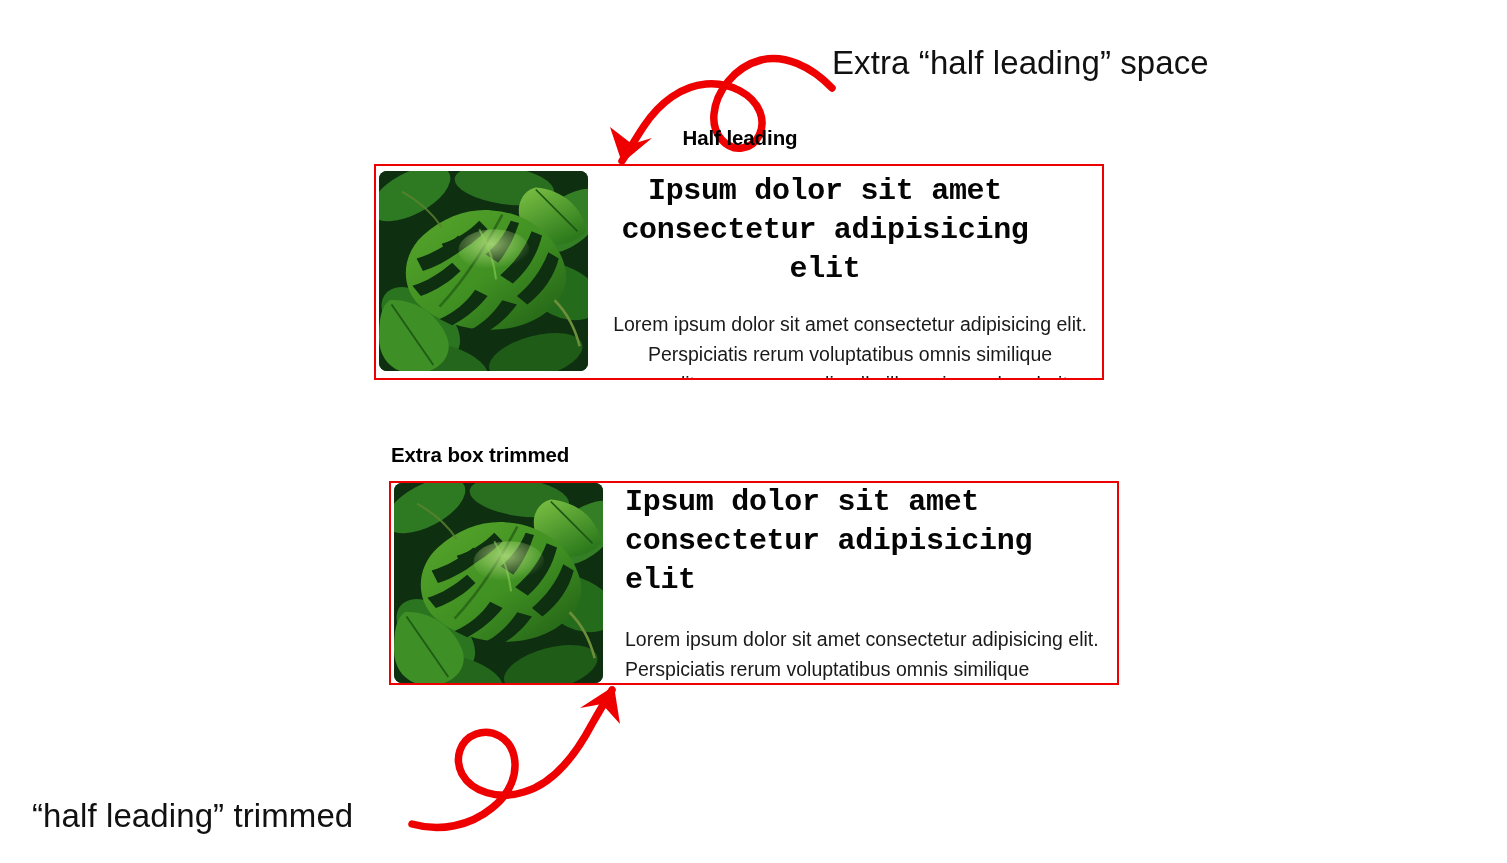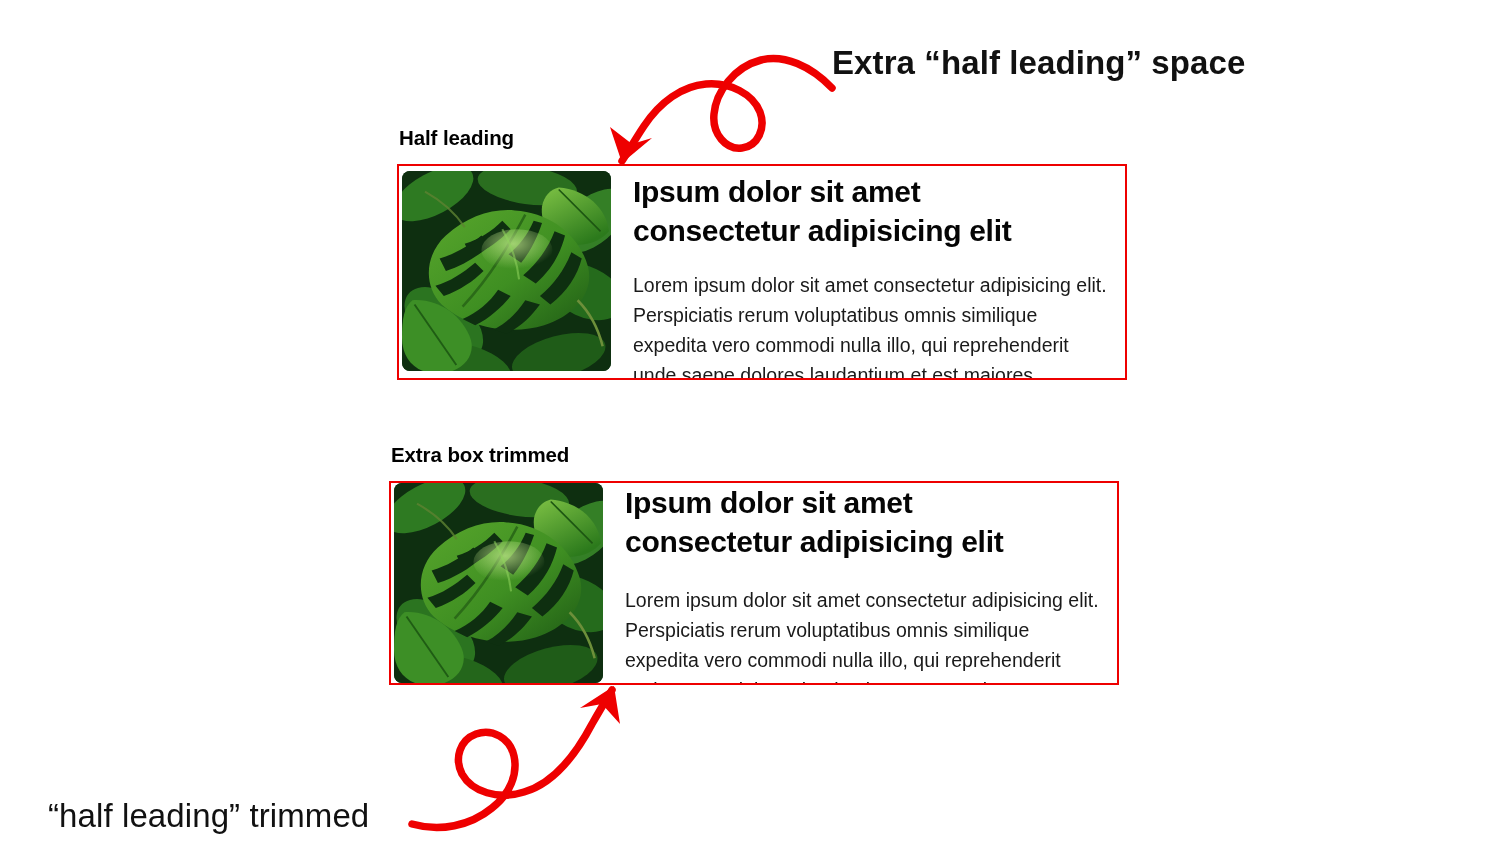--- a/index.html
+++ b/index.html
@@ -20,35 +20,35 @@
   .annotation-text {
     position: absolute;
     font-family: "Liberation Sans", sans-serif;
     font-weight: 400;
     font-size: 33px;
     line-height: 1.2;
     color: #111111;
     white-space: nowrap;
     letter-spacing: 0.1px;
   }
-  #annotation-top { left: 832px; top: 43px; font-weight: bold; }
-  #annotation-bottom { left: 48px; top: 796px; }
+  #annotation-top { left: 832px; top: 43px; }
+  #annotation-bottom { left: 32px; top: 796px; }
 
   
   .arrow-svg {
     position: absolute;
     overflow: visible;
     pointer-events: none;
   }
   #arrow-top-svg { left: 586px; top: 26px; }
   #arrow-bottom-svg { left: 406px; top: 676px; }
 
   
   .demo-block { position: absolute; }
-  #demo-half-leading { left: 397px; top: 126px; }
+  #demo-half-leading { left: 374px; top: 126px; text-align: center; }
   #demo-trimmed { left: 389px; top: 443px; }
 
   .demo-label {
     font-family: "Liberation Sans", sans-serif;
     font-weight: 700;
     font-size: 20.5px;
     line-height: 1.2;
     color: #000000;
     margin: 0 0 13px 2px;
     letter-spacing: -0.1px;
@@ -85,21 +85,21 @@
   .card-body {
     flex: 1 1 auto;
     padding-left: 22px;
     padding-right: 12px;
     box-sizing: border-box;
   }
   #card-half-leading .card-body { padding-top: 6px; }
   #card-trimmed .card-body { padding-top: 0px; }
 
   .card-heading {
-    font-family: Liberation Sans, sans-serif;
+    font-family: Liberation Mono, monospace;
     font-weight: 700;
     font-size: 30px;
     line-height: 39px;
     letter-spacing: -0.3px;
     margin: 0;
     color: #050505;
     max-width: 430px;
   }
   #card-half-leading .card-heading { margin-bottom: 20px; }
   #card-trimmed .card-heading { margin-bottom: 24px; }

